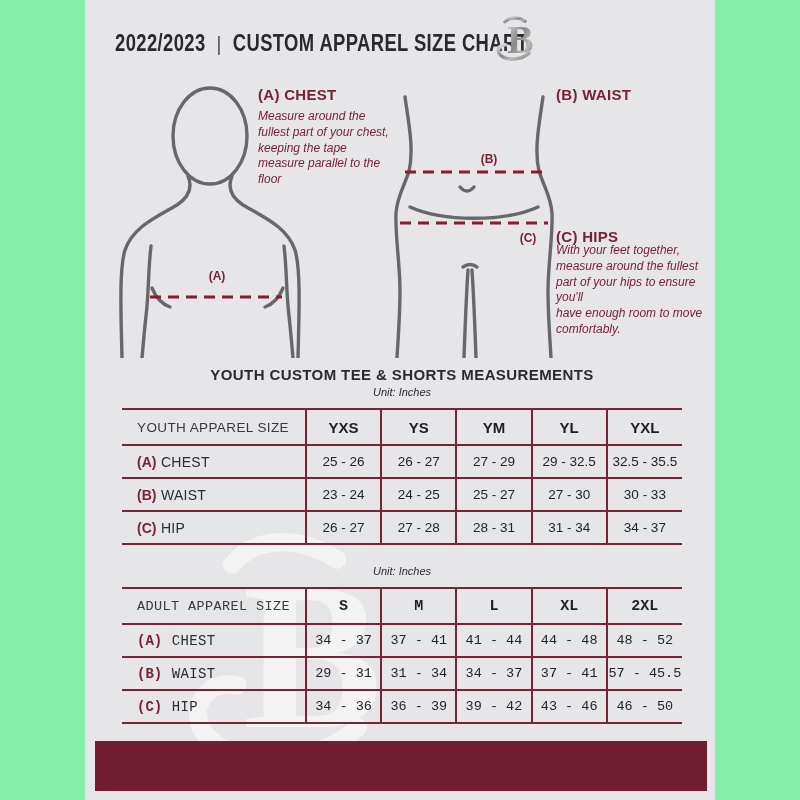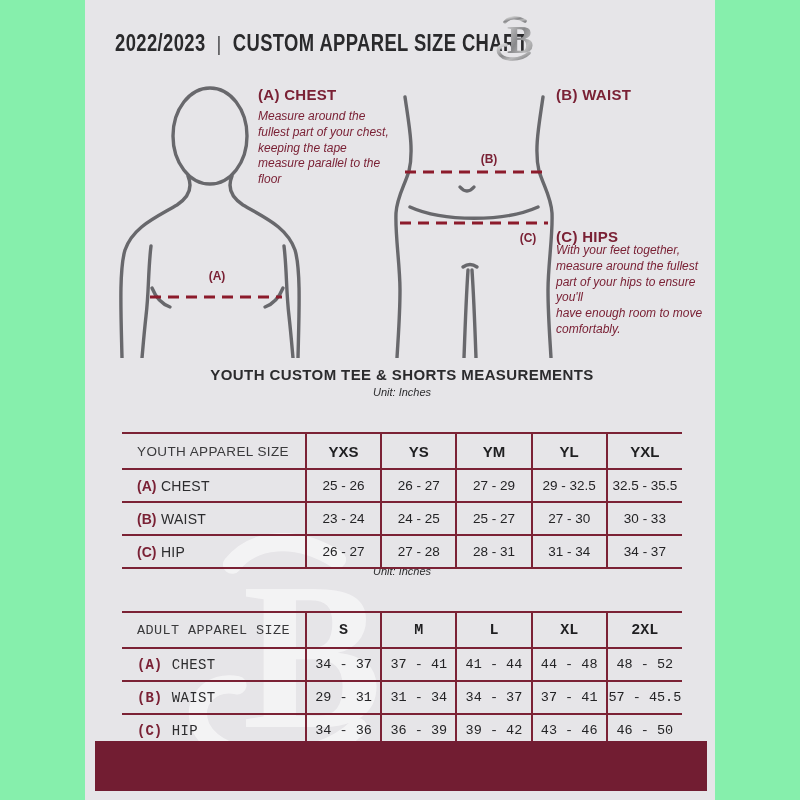--- a/index.html
+++ b/index.html
@@ -47,21 +47,21 @@
     font-weight:700;font-size:15px;color:#2b2b2d;letter-spacing:.4px;
   }
   .sec-unit{
     position:absolute;left:37px;width:560px;text-align:center;
     font-style:italic;font-size:11px;color:#2b2b2d;
   }
   .yt-title{top:366px;} .yt-unit{top:386px;}
   .at-title{top:545px;} .at-unit{top:565px;}
   .size-table{
     position:absolute;left:37px;border-collapse:collapse;table-layout:fixed;
-    width:560px;z-index:1;margin-top:24px;
+    width:560px;z-index:1;
   }
   .yt-table{top:408px;} .at-table{top:587px;font-family:Liberation Mono, monospace;}
   .size-table col.c0{width:184px;}
   .size-table th,.size-table td{
     padding:0;height:31px;vertical-align:middle;text-align:center;background:transparent;
   }
   .size-table thead th{height:34px;}
   .size-table thead tr{border-top:2px solid #7b2235;border-bottom:2px solid #7b2235;}
   .size-table tbody tr{border-bottom:2px solid #7b2235;}
   .size-table th + th,.size-table td + td{border-left:2px solid #7b2235;}

